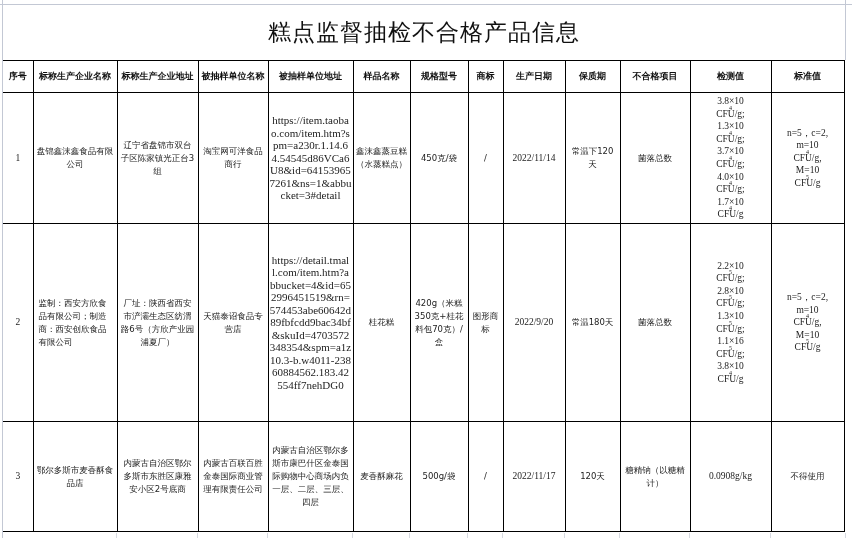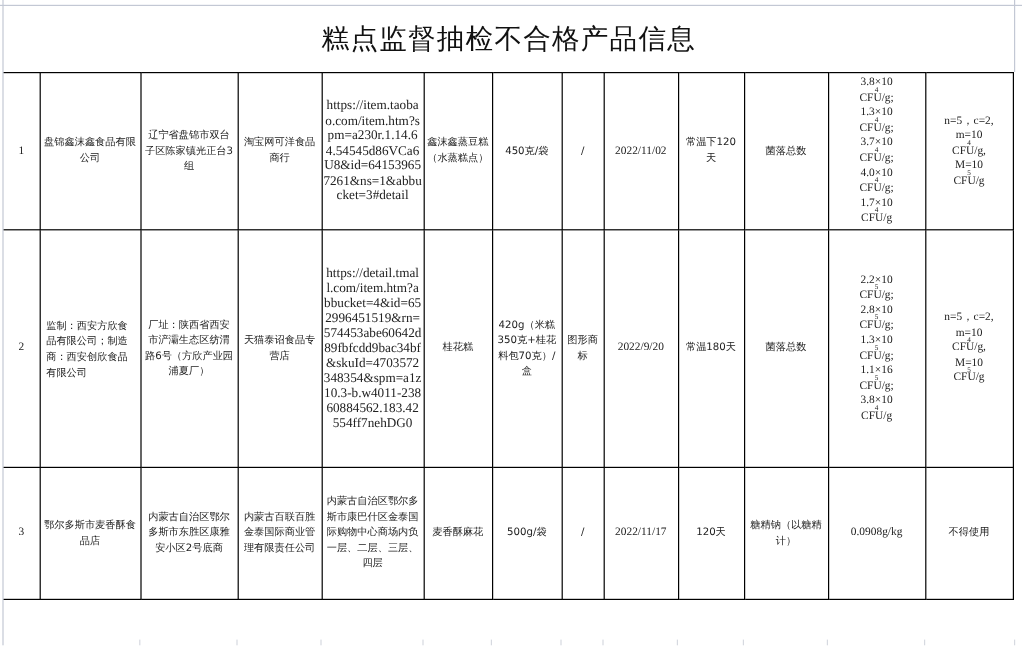--- a/index.html
+++ b/index.html
@@ -35,21 +35,21 @@
   table.sheet td {
     font-size: 8.5px; line-height: 13px; color: #222;
   }
   table.sheet td.serif {
     font-family: "Liberation Serif", "DejaVu Serif", serif; font-size: 9.5px; line-height: 12.6px;
   }
   table.sheet td.url {
     font-family: "Liberation Serif", "DejaVu Serif", serif; font-size: 11px; line-height: 12.5px;
     word-break: break-all; padding: 0 1px;
   }
-  table.sheet td.left { text-align: left; padding-left: 5px; font-family: Liberation Serif, serif; }
+  table.sheet td.left { text-align: left; padding-left: 5px; }
   .multi span { display: block; }
   .sup { font-size: 6px; vertical-align: super; line-height: 0; }
   table.sheet th:first-child, table.sheet td:first-child { border-left: none; }
 </style>
 </head>
 <body>
 
 <div class="grid-h"></div>
 <div class="grid-v-left"></div>
 <div class="grid-v-right"></div>
@@ -66,31 +66,46 @@
       <col style="width:57px">
       <col style="width:58px">
       <col style="width:35px">
     <col style="width:62px">
       <col style="width:55px">
       <col style="width:70px">
       <col style="width:81px">
     <col style="width:73px">
   </colgroup>
   <tbody>
+      <tr class="head">
+    <th>序号</th>
+    <th>标称生产企业名称</th>
+    <th>标称生产企业地址</th>
+    <th>被抽样单位名称</th>
+    <th>被抽样单位地址</th>
+    <th>样品名称</th>
+    <th>规格型号</th>
+    <th>商标</th>
+    <th>生产日期</th>
+    <th>保质期</th>
+    <th>不合格项目</th>
+    <th>检测值</th>
+    <th>标准值</th>
+  </tr>
 
   <tr style="height:131px">
     <td class="serif">1</td>
     <td>盘锦鑫沫鑫食品有限公司</td>
     <td>辽宁省盘锦市双台子区陈家镇光正台3组</td>
     <td>淘宝网可洋食品商行</td>
     <td class="url">https://item.taobao.com/item.htm?spm=a230r.1.14.64.54545d86VCa6U8&amp;id=641539657261&amp;ns=1&amp;abbucket=3#detail</td>
     <td>鑫沫鑫蒸豆糕（水蒸糕点）</td>
     <td>450克/袋</td>
     <td>/</td>
-    <td class="serif">2022/11/02</td>
+    <td class="serif">2022/11/14</td>
     <td>常温下120天</td>
     <td>菌落总数</td>
     <td class="serif multi">
       <span><span>3.8×10</span><span class="sup">4</span><span style="display:inline">CFU/g;</span></span>
       <span><span style="display:inline">1.3×10</span><span class="sup">4</span><span style="display:inline">CFU/g;</span></span>
       <span><span style="display:inline">3.7×10</span><span class="sup">4</span><span style="display:inline">CFU/g;</span></span>
       <span><span style="display:inline">4.0×10</span><span class="sup">4</span><span style="display:inline">CFU/g;</span></span>
       <span><span style="display:inline">1.7×10</span><span class="sup">4</span><span style="display:inline">CFU/g</span></span>
     </td>
     <td class="serif multi">

